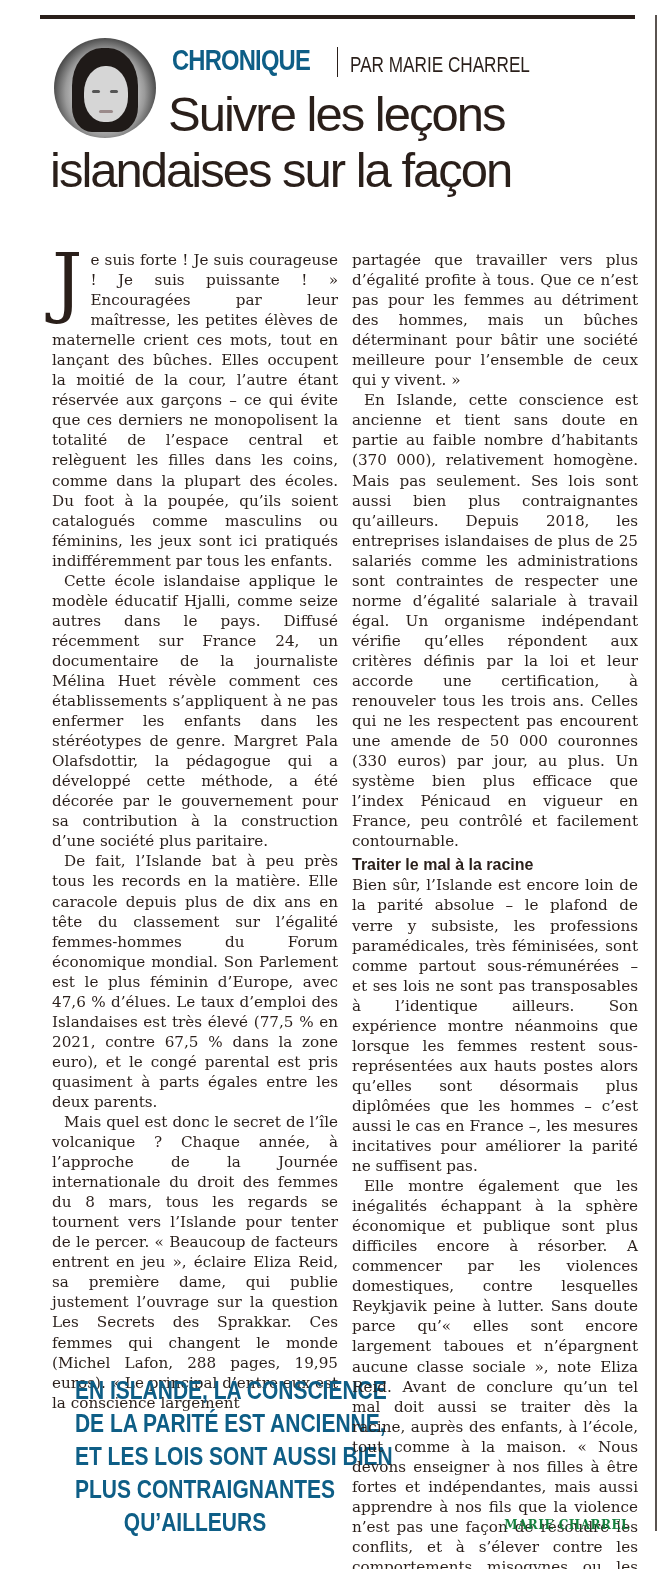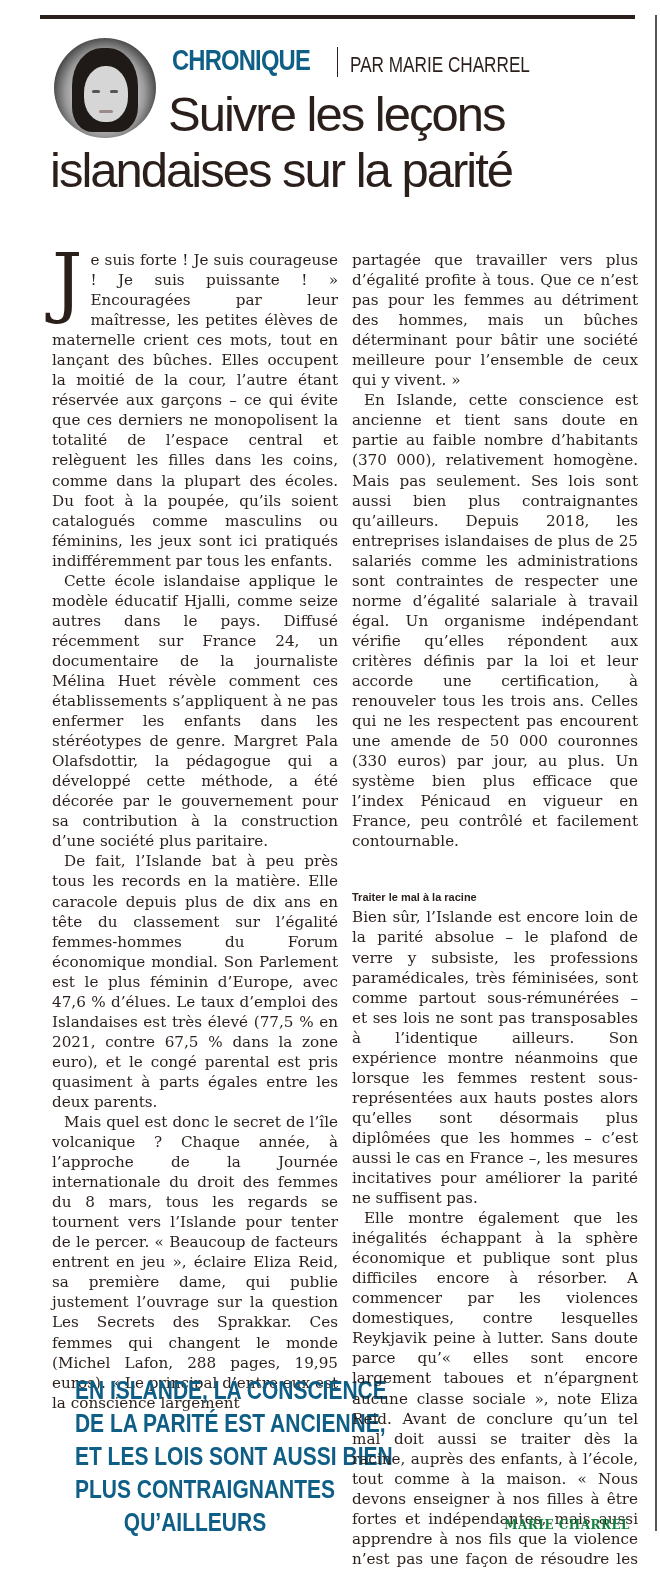--- a/index.html
+++ b/index.html
@@ -17,21 +17,21 @@
   .byline { position: absolute; left: 350px; top: 52px; font-family: "Liberation Sans", sans-serif; font-size: 22px; color: #2a1f1a; transform: scaleX(0.78); transform-origin: left; white-space: nowrap; }
   .headline { position: absolute; left: 50px; top: 86px; width: 600px; font-family: "Liberation Sans", sans-serif; font-weight: normal; font-size: 49px; line-height: 56px; color: #2a1f1a; letter-spacing: -2px; }
   .headline .l1 { display: block; padding-left: 118px; }
   .col { position: absolute; font-family: "DejaVu Serif", serif; font-size: 15.2px; line-height: 20.05px; color: #2a1f1a; text-align: justify; hyphens: manual; }
   .col-left { left: 52px; top: 250px; width: 286px; }
   .col-right { left: 352px; top: 250px; width: 286px; }
   .col p { margin: 0; text-indent: 12px; }
   .col p.noindent { text-indent: 0; }
   .col .quote { }
   .dropcap { float: left; font-family: "DejaVu Serif", serif; font-size: 76px; line-height: 60px; margin: 2px 8px 0 0; color: #2a1f1a; }
-  .subhead { font-family: "Liberation Sans", sans-serif; font-weight: bold; font-size: 11px; margin-top: 36px; line-height: 20px; }
+  .subhead { font-family: "Liberation Sans", sans-serif; font-weight: bold; font-size: 16px; margin-top: 4px; line-height: 20px; }
   .pullquote { position: absolute; left: 52px; top: 1374px; width: 286px; text-align: center; font-family: "Liberation Sans", sans-serif; font-weight: bold; font-size: 25px; line-height: 33px; color: #0e5e86; transform: scaleX(0.84); transform-origin: center; white-space: nowrap; }
   .signature { position: absolute; right: 30px; top: 1518px; font-family: "DejaVu Serif", serif; font-weight: bold; font-size: 12px; letter-spacing: 0.5px; color: #15803d; }
 </style>
 </head>
 <body>
 
 <div class="top-rule"></div>
 <div class="side-rule"></div>
 
 <div class="portrait">
@@ -41,21 +41,21 @@
   <div class="eye" style="left:56px"></div>
   <div class="mouth"></div>
 </div>
 
 <div class="kicker">CHRONIQUE</div>
 <div class="kicker-sep"></div>
 <div class="byline">PAR MARIE CHARREL</div>
 
 <h1 class="headline" style="margin:0">
   <span class="l1">Suivre les leçons</span>
-  <span>islandaises sur la parité</span>
+  <span>islandaises sur la façon</span>
 </h1>
 
 <div class="col col-left">
   <p class="noindent">
     <span class="dropcap">J</span><span class="quote">e suis forte ! Je suis courageuse ! Je suis puissante ! »</span><span> Encouragées par leur maîtresse, les petites élèves de maternelle crient ces mots, tout en lançant des bûches. Elles occupent la moitié de la cour, l’autre étant réservée aux garçons – ce qui évite que ces derniers ne monopolisent la totalité de l’espace central et relèguent les filles dans les coins, comme dans la plupart des écoles. Du foot à la poupée, qu’ils soient catalogués comme masculins ou féminins, les jeux sont ici pratiqués indifféremment par tous les enfants.</span>
   </p>
   <p>Cette école islandaise applique le modèle éducatif Hjalli, comme seize autres dans le pays. Diffusé récemment sur France 24, un documentaire de la journaliste Mélina Huet révèle comment ces établissements s’appliquent à ne pas enfermer les enfants dans les stéréotypes de genre. Margret Pala Olafsdottir, la pédagogue qui a développé cette méthode, a été décorée par le gouvernement pour sa contribution à la construction d’une société plus paritaire.</p>
   <p>De fait, l’Islande bat à peu près tous les records en la matière. Elle caracole depuis plus de dix ans en tête du classement sur l’égalité femmes-hommes du Forum économique mondial. Son Parlement est le plus féminin d’Europe, avec 47,6 % d’élues. Le taux d’emploi des Islandaises est très élevé (77,5 % en 2021, contre 67,5 % dans la zone euro), et le congé parental est pris quasiment à parts égales entre les deux parents.</p>
   <p>
     <span>Mais quel est donc le secret de l’île volcanique ? Chaque année, à l’approche de la Journée internationale du droit des femmes du 8 mars, tous les regards se tournent vers l’Islande pour tenter de le percer. </span><span class="quote">« Beaucoup de facteurs entrent en jeu »</span><span>, éclaire Eliza Reid, sa première dame, qui publie justement l’ouvrage sur la question </span><span class="quote">Les Secrets des Sprakkar. Ces femmes qui changent le monde</span><span> (Michel Lafon, 288 pages, 19,95 euros). </span><span class="quote">« Le principal d’entre eux est la conscience largement</span>

